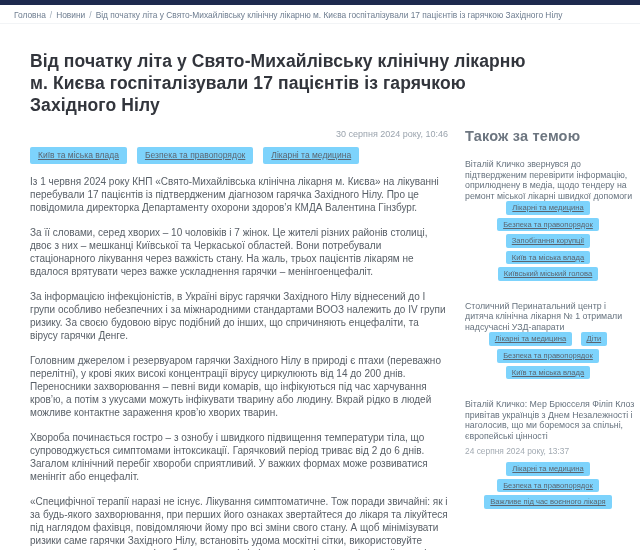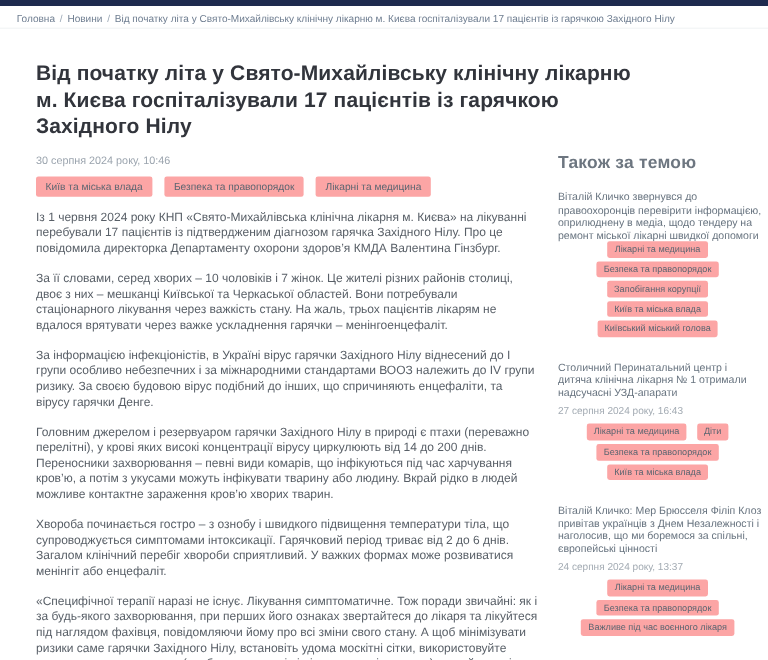--- a/index.html
+++ b/index.html
@@ -21,26 +21,26 @@
   .breadcrumb .sep { margin: 0 4px; color: #9aa7b5; }
   .layout { display: flex; padding: 18px 10px 0 30px; }
 
   
   .article { width: 418px; flex: none; margin-right: 17px; }
   .article h1 {
     width: 502px; margin: 8px 0 0 0;
     font-size: 17.5px; line-height: 22px; font-weight: 700;
     color: #32353c; letter-spacing: 0.1px;
   }
-  .article .date { margin: 13px 0 0 0; font-size: 9px; color: #9ba4ae; }
+  .article .date { margin: 13px 0 0 0; font-size: 9px; color: #9ba4ae; text-align: right; }
   .article .tags { display: flex; gap: 10px; margin: 8px 0 0 0; }
   .tag-pill {
-    background: #fca5a5; color: #5b6570;
+    background: #7dd3fc; color: #5b6570;
     font-size: 8.5px; line-height: 1; padding: 4px 8px;
-    border-radius: 2px; cursor: pointer; white-space: nowrap;
+    border-radius: 2px; cursor: pointer; white-space: nowrap; text-decoration: underline;
   }
   .article .body { margin-top: 11px; }
   .article .body p {
     margin: 0 0 12px 0;
     font-size: 10px; line-height: 13px; color: #585f67;
   }
 
   
   .sidebar { width: 170px; flex: none; padding-top: 86px; }
   .sidebar h2 {
@@ -98,39 +98,38 @@
         <p>«Специфічної терапії наразі не існує. Лікування симптоматичне. Тож поради звичайні: як і за будь-якого захворювання, при перших його ознаках звертайтеся до лікаря та лікуйтеся під наглядом фахівця, повідомляючи йому про всі зміни свого стану. А щоб мінімізувати ризики саме гарячки Західного Нілу, встановіть удома москітні сітки, використовуйте репеленти, на прогулянку (особливо до парків і лісових зон відпочинку) одягайте речі, що максимально прикривають тіло. Зі зниженням температури повітря та зникненням комарів небезпека гарячки знижується майже до нуля», – підсумувала Валентина Гінзбург.</p>
       </div>
   </article>
 
   <aside class="sidebar">
     <h2>Також за темою</h2>
 
     <div>
 
         <div class="sb-item">
-          <a class="sb-title">Віталій Кличко звернувся до правоохоронців перевірити інформацією, оприлюднену в медіа, щодо тендеру на ремонт міської лікарні швидкої допомоги</a>
+          <a class="sb-title">Віталій Кличко звернувся до підтвердженим перевірити інформацію, оприлюднену в медіа, щодо тендеру на ремонт міської лікарні швидкої допомоги</a>
           <div class="sb-tags">
             
           
               <span class="tag-pill">Лікарні та медицина</span>
             
               <span class="tag-pill">Безпека та правопорядок</span>
             
               <span class="tag-pill">Запобігання корупції</span>
             
               <span class="tag-pill">Київ та міська влада</span>
             
               <span class="tag-pill">Київський міський голова</span>
             </div>
         </div>
 
         <div class="sb-item">
           <a class="sb-title">Столичний Перинатальний центр і дитяча клінічна лікарня № 1 отримали надсучасні УЗД-апарати</a>
-          <div class="sb-date">27 серпня 2024 року, 16:43</div>
           <div class="sb-tags">
             
           
               <span class="tag-pill">Лікарні та медицина</span>
             
               <span class="tag-pill">Діти</span>
             
               <span class="tag-pill">Безпека та правопорядок</span>
             
               <span class="tag-pill">Київ та міська влада</span>

